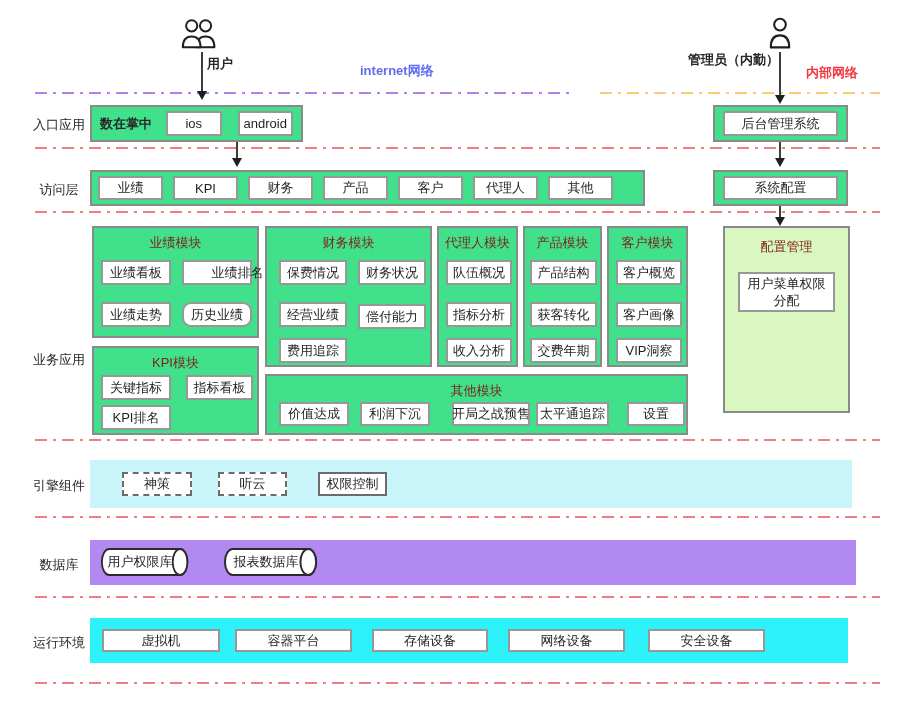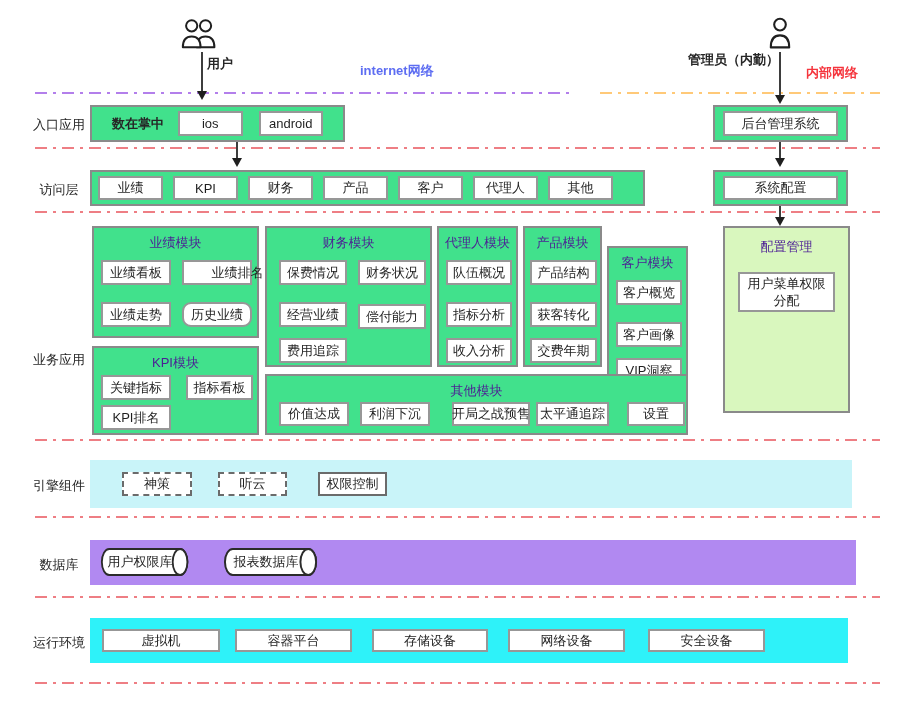--- a/index.html
+++ b/index.html
@@ -16,21 +16,21 @@
   .dash-orange{background:repeating-linear-gradient(90deg,#ffc978 0 12px,transparent 12px 18px,#ffc978 18px 21px,transparent 21px 27px);}
 
   
   .layer-label{position:absolute;width:58px;text-align:center;font-size:13px;color:#262626;}
 
   
   .gband{position:absolute;background:#41e18c;border:2px solid #8a8a8a;box-sizing:border-box;}
   .chip{background:#fff;border:2px solid #979797;box-sizing:border-box;display:flex;
         align-items:center;justify-content:center;font-size:13px;color:#1f1f1f;white-space:nowrap;}
   .mchip{position:absolute;height:25px;}
-  .mod-title{font-size:13px;color:#4c1d95;text-align:center;padding-top:6px;}
+  .mod-title{font-size:13px;color:#7f1d1d;text-align:center;padding-top:6px;}
 
   .lightgreen{background:#d9f7be;border:2px solid #8a8a8a;box-sizing:border-box;}
 
   
   .engine-band{position:absolute;background:#c9f4f9;}
   .db-band{position:absolute;background:#b189f1;}
   .runtime-band{position:absolute;background:#2ef2f9;}
   .chip-dashed{border:2px dashed #6b6b6b;}
   .chip-solid{border:2px solid #6b6b6b;}
 
@@ -89,21 +89,21 @@
   <div class="arrow" style="left:779px;top:142px;height:17px;"></div>
   <div class="arrow" style="left:779px;top:206px;height:12px;"></div>
 
   <div class="layer-label" style="left:30px;top:116px;">入口应用</div>
   <div class="layer-label" style="left:30px;top:181px;">访问层</div>
   <div class="layer-label" style="left:30px;top:323px;margin-top:28px;">业务应用</div>
   <div class="layer-label" style="left:30px;top:477px;">引擎组件</div>
   <div class="layer-label" style="left:30px;top:556px;">数据库</div>
   <div class="layer-label" style="left:30px;top:634px;">运行环境</div>
 
-  <div class="gband" style="left:90px;top:105px;width:255px;height:37px;display:flex;align-items:center;padding:0 20px;">
+  <div class="gband" style="left:90px;top:105px;width:213px;height:37px;display:flex;align-items:center;padding:0 8px;">
     <span class="txt bold" style="margin-right:14px;">数在掌中</span>
     <span class="chip" style="width:68px;height:25px;margin-right:16px;">ios</span>
     <span class="chip" style="width:68px;height:25px;">android</span>
   </div>
   <div class="gband" style="left:713px;top:105px;width:135px;height:37px;display:flex;align-items:center;justify-content:center;">
     <span class="chip" style="width:115px;height:25px;">后台管理系统</span>
   </div>
 
   <div class="gband" style="left:90px;top:170px;width:555px;height:36px;display:flex;align-items:center;padding:0 6px;gap:10px;">
     <span class="chip" style="width:65px;height:24px;">业绩</span>
@@ -149,21 +149,21 @@
     <span class="chip mchip" style="left:7px;top:110px;width:66px;">收入分析</span>
   </div>
 
   <div class="gband" style="left:523px;top:226px;width:79px;height:141px;">
     <div class="mod-title">产品模块</div>
     <span class="chip mchip" style="left:5px;top:32px;width:67px;">产品结构</span>
     <span class="chip mchip" style="left:5px;top:74px;width:67px;">获客转化</span>
     <span class="chip mchip" style="left:5px;top:110px;width:67px;">交费年期</span>
   </div>
 
-  <div class="gband" style="left:607px;top:226px;width:81px;height:141px;margin-top:20px;">
+  <div class="gband" style="left:607px;top:226px;width:81px;height:141px;">
     <div class="mod-title">客户模块</div>
     <span class="chip mchip" style="left:7px;top:32px;width:66px;">客户概览</span>
     <span class="chip mchip" style="left:7px;top:74px;width:66px;">客户画像</span>
     <span class="chip mchip" style="left:7px;top:110px;width:66px;">VIP洞察</span>
   </div>
 
   <div class="gband" style="left:265px;top:374px;width:423px;height:61px;">
     <div class="mod-title">其他模块</div>
     <span class="chip" style="position:absolute;left:12px;top:26px;width:70px;height:24px;">价值达成</span>
     <span class="chip" style="position:absolute;left:93px;top:26px;width:70px;height:24px;">利润下沉</span>

